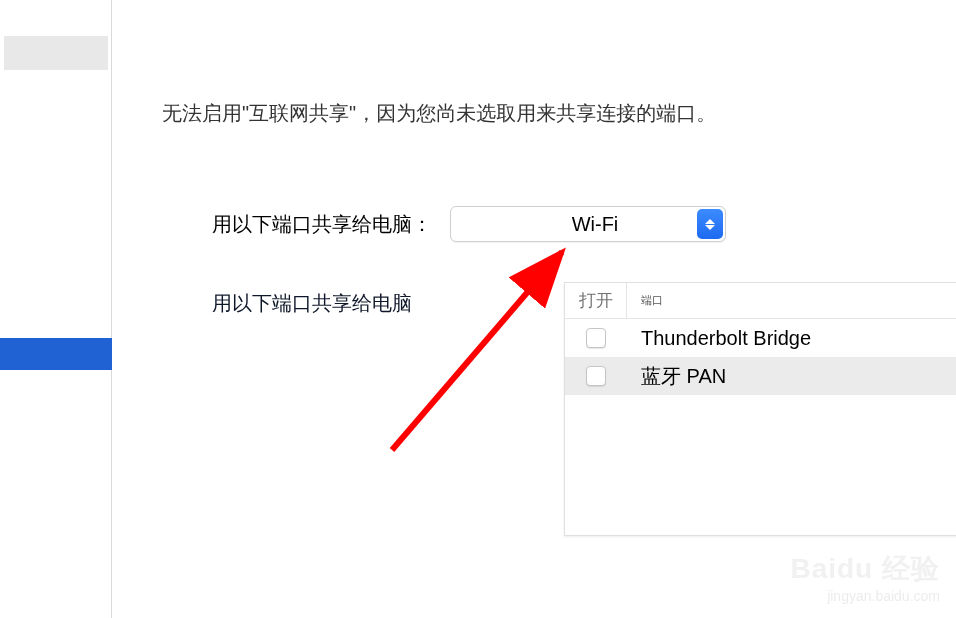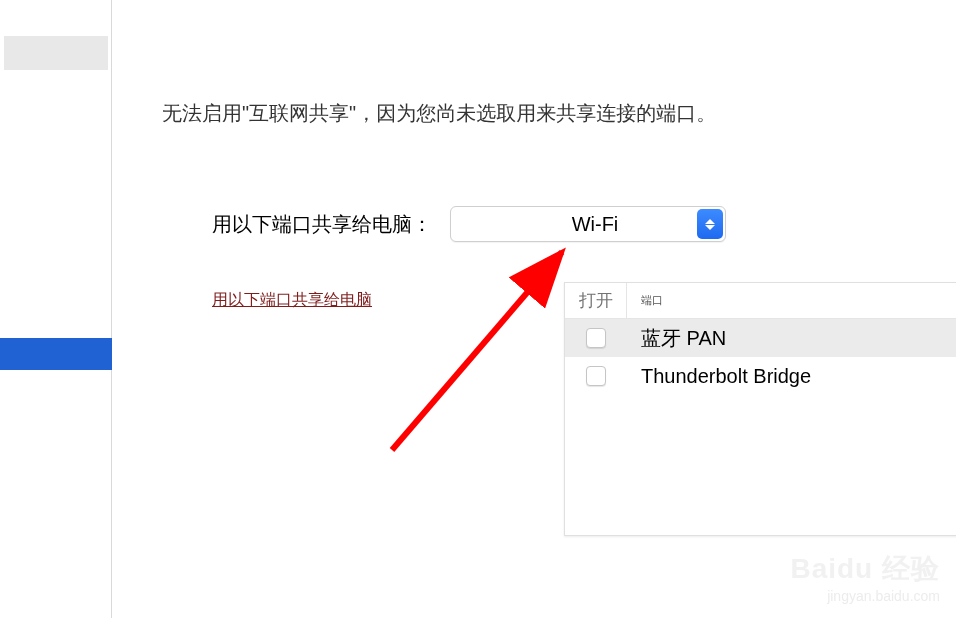--- a/index.html
+++ b/index.html
@@ -129,23 +129,22 @@
       border-top: 5px solid #fff;
     }
     .ports-row {
       position: absolute;
       left: 100px;
       top: 290px;
       display: flex;
       align-items: flex-start;
     }
     .ports-label {
-      font-size: 16px;
-      color: #7f1d1d;
-      text-decoration: underline;
+      font-size: 20px;
+      color: #0f172a;
     }
     .ports-list {
       position: absolute;
       left: 452px;
       top: 282px;
       width: 394px;
       height: 254px;
       background: #fff;
       border: 1px solid #e0e0e0;
       box-shadow: 0 1px 2px rgba(0,0,0,0.08);
@@ -251,31 +250,31 @@
 
   <div class="ports-row">
     <div class="ports-label">用以下端口共享给电脑</div>
   </div>
 
   <div class="ports-list">
     <div class="list-header">
       <div class="hdr-col1">打开</div>
       <div class="hdr-col2">端口</div>
     </div>
+    <div class="list-row">
+      <div class="check-col">
+        <div class="checkbox"></div>
+      </div>
+      <div class="port-name">Thunderbolt Bridge</div>
+    </div>
     <div class="list-row sel">
       <div class="check-col">
         <div class="checkbox"></div>
       </div>
       <div class="port-name">蓝牙 PAN</div>
-    </div>
-    <div class="list-row">
-      <div class="check-col">
-        <div class="checkbox"></div>
-      </div>
-      <div class="port-name">Thunderbolt Bridge</div>
     </div>
   </div>
 
   <svg class="arrow-annotation" width="310" height="230">
     <defs>
       <marker id="arrowhead" markerWidth="10" markerHeight="8" refX="9" refY="4" orient="auto">
         <polygon points="0 0, 10 4, 0 8" fill="#ff0000"></polygon>
       </marker>
     </defs>
     <line x1="10" y1="220" x2="180" y2="22" stroke="#ff0000" stroke-width="6" marker-end="url(#arrowhead)"></line>

